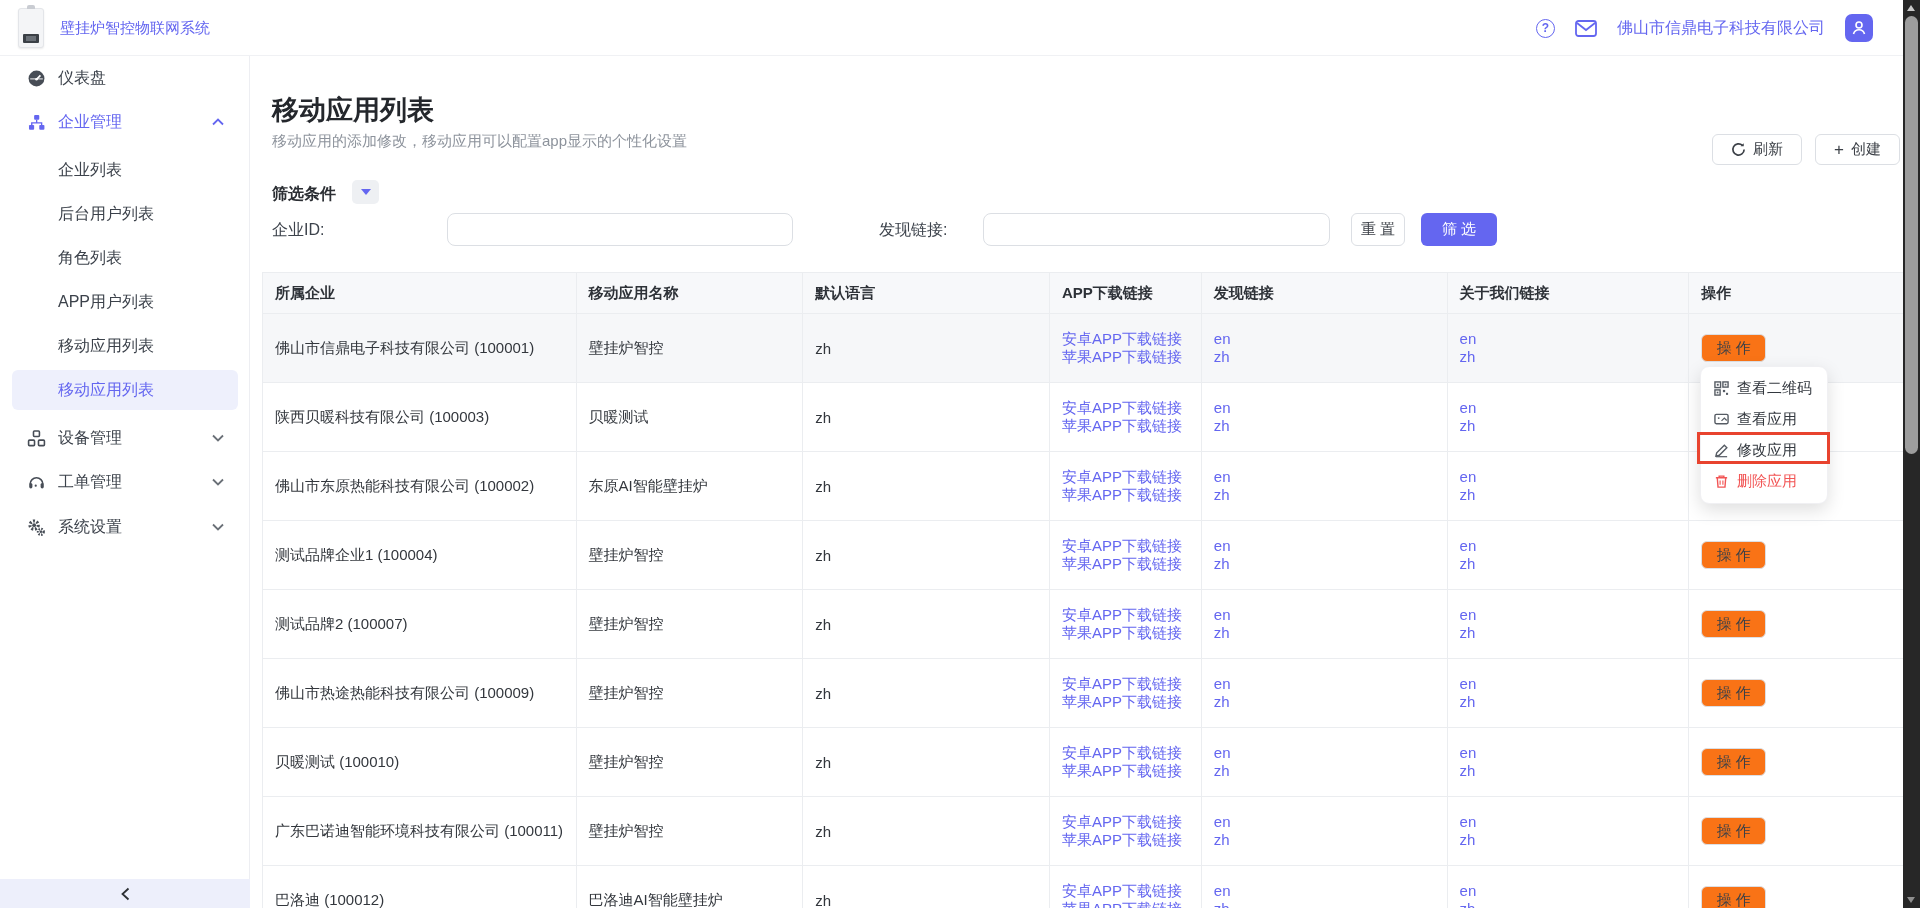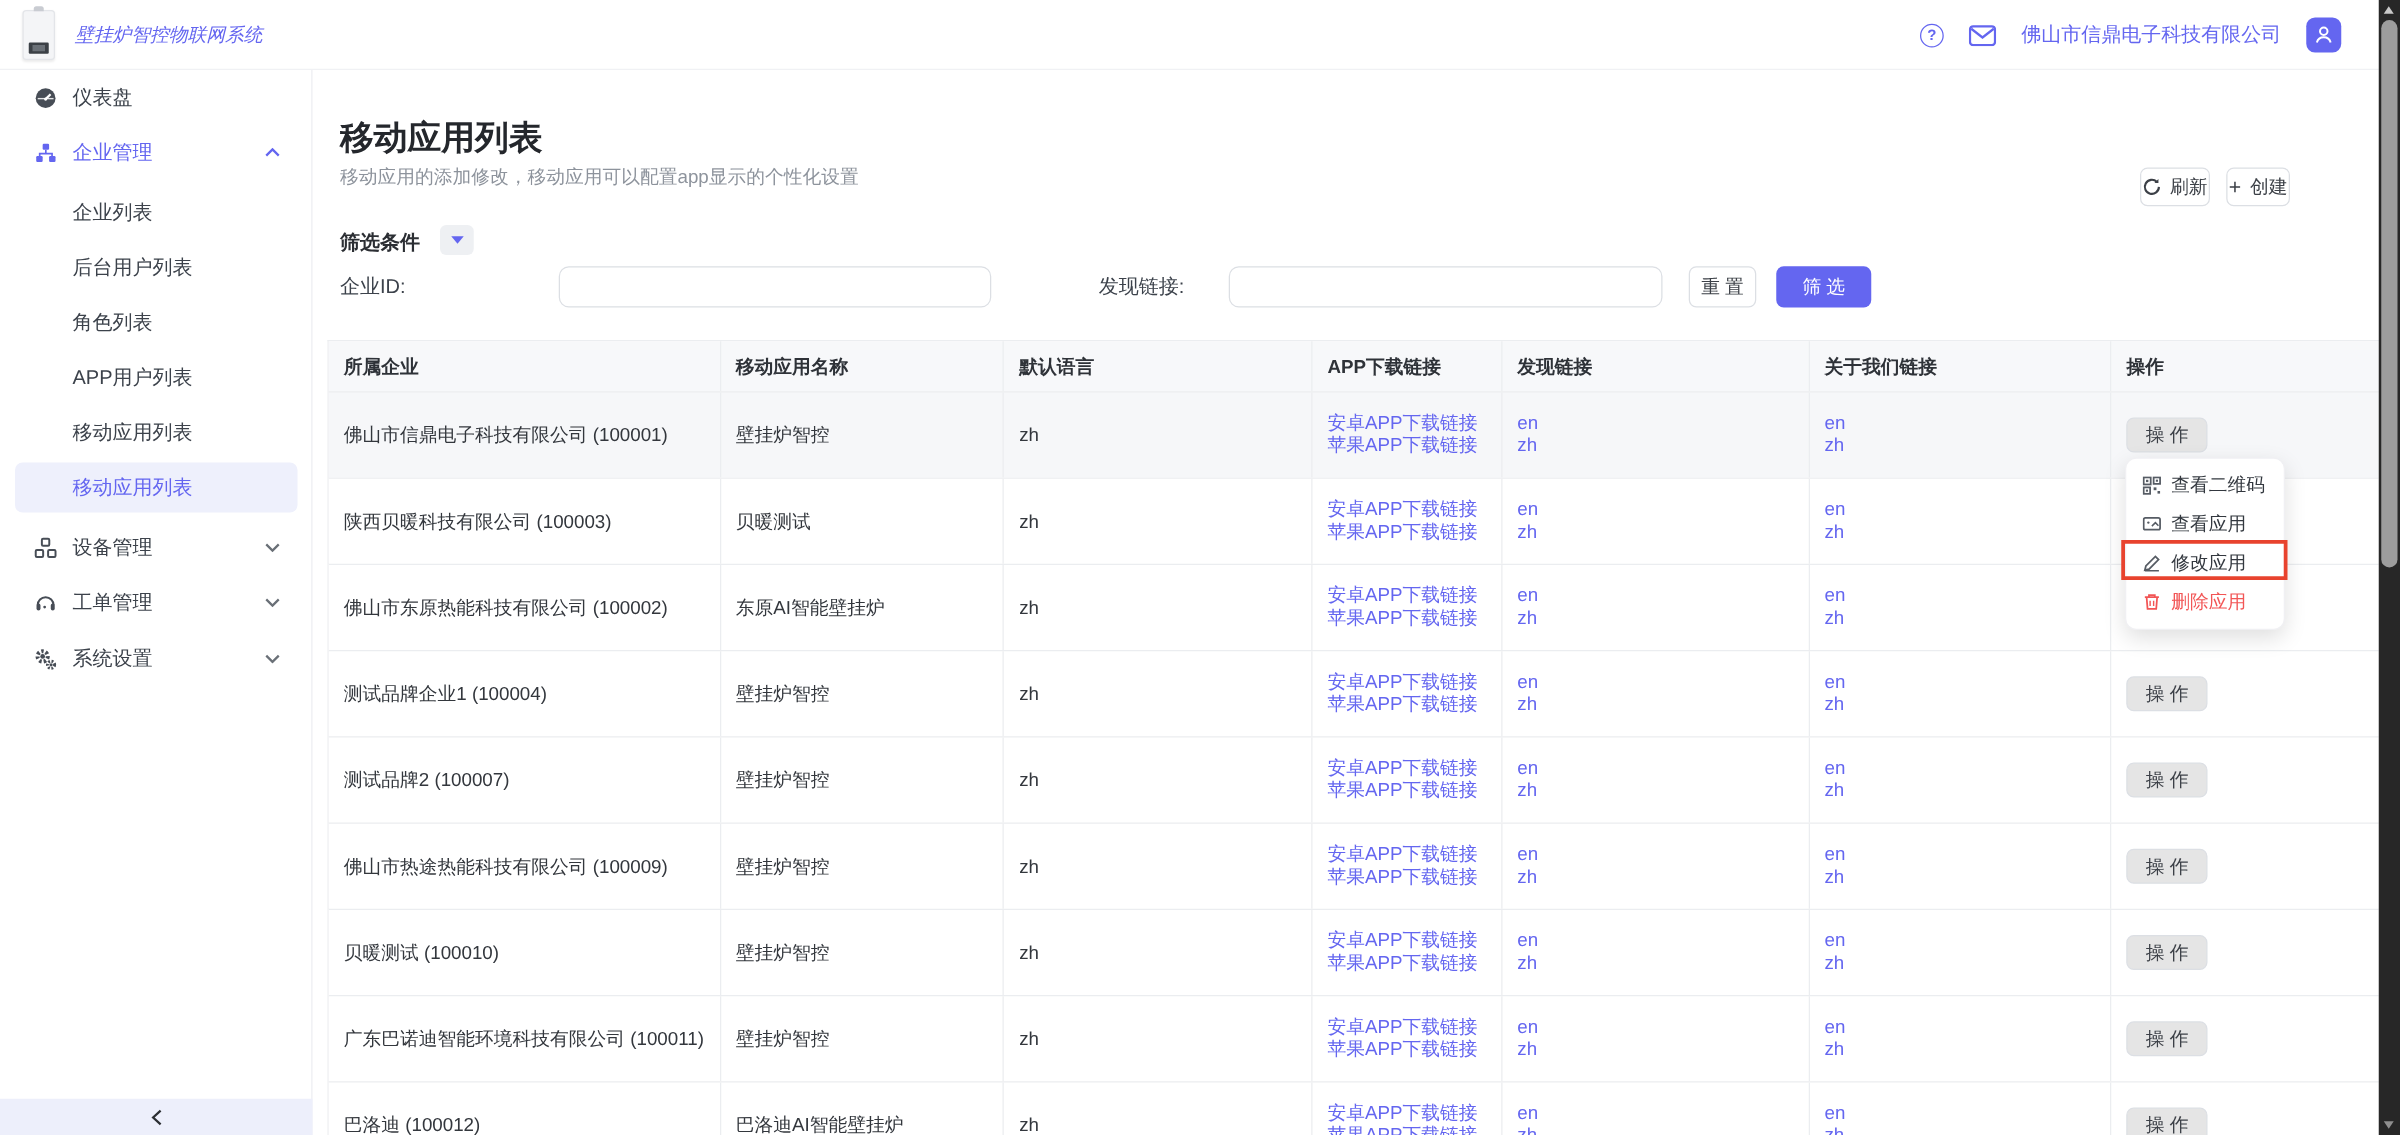--- a/index.html
+++ b/index.html
@@ -7,21 +7,21 @@
   body { font-family:"Liberation Sans","DejaVu Sans",sans-serif; font-size:15px; color:#2f3338; background:#fff; }
   .page { position:relative; width:1920px; height:908px; overflow:hidden; background:#fff; }
 
   
   .topbar { position:absolute; left:0; top:0; width:1903px; height:56px; background:#fff; border-bottom:1px solid #f0f1f4; z-index:20; }
   .brand { position:absolute; left:18px; top:8px; display:flex; align-items:center; gap:16px; }
   .logo { position:relative; width:26px; height:40px; background:#f4f5f7; border:1px solid #e3e5e9; border-radius:3px; box-shadow:0 1px 2px rgba(0,0,0,.08); }
   .logo:before { content:""; position:absolute; left:8px; top:-4px; width:8px; height:4px; background:#c9ccd2; border-radius:2px 2px 0 0; }
   .logo-screen { position:absolute; left:4px; bottom:4px; width:16px; height:9px; background:#3b4046; border-radius:1px; }
   .logo-screen:before { content:""; position:absolute; left:3px; top:2px; width:10px; height:5px; background:#6a7077; }
-  .brand-title { color:#6466f0; font-size:15px; font-weight:500;font-style:italic; }
+  .brand-title { color:#6466f0; font-size:15px; font-weight:500; }
   .topbar-right { position:absolute; right:30px; top:0; height:56px; display:flex; align-items:center; gap:20px; }
   .help-icon { width:19px; height:19px; border:1.6px solid #6466f0; border-radius:50%; color:#6466f0; font-size:12px; font-weight:700; display:flex; align-items:center; justify-content:center; cursor:pointer; }
   .mail-icon { display:flex; cursor:pointer; }
   .company-name { color:#6466f0; font-size:16px; }
   .avatar-btn { width:28px; height:28px; background:#6466f0; border:none; border-radius:7px; display:flex; align-items:center; justify-content:center; cursor:pointer; }
 
   
   .sidebar { position:absolute; left:0; top:56px; width:250px; height:852px; background:#fff; border-right:1px solid #edeef2; z-index:10; }
   .side-item { position:absolute; left:0; width:250px; height:40px; display:flex; align-items:center; cursor:pointer; color:#3c424b; }
   .side-item .side-icon { position:absolute; left:26px; width:20px; height:20px; display:flex; align-items:center; justify-content:center; color:#474d56; }
@@ -32,21 +32,21 @@
   .side-sub { position:absolute; left:12px; width:226px; height:40px; display:flex; align-items:center; border-radius:6px; cursor:pointer; color:#3c424b; }
   .side-sub .side-label { position:absolute; left:46px; font-size:16px; }
   .side-sub.active { background:#eef0fc; color:#6466f0; }
   .collapse-bar { position:absolute; left:0; bottom:0; width:250px; height:29px; background:#edeffb; display:flex; align-items:center; justify-content:center; cursor:pointer; }
 
   
   .page-title { position:absolute; left:272px; top:92px; font-size:27px; font-weight:700; color:#24272c; }
   .page-subtitle { position:absolute; left:272px; top:132px; font-size:15px; color:#8d939c; }
   .top-actions { position:absolute; left:1712px; top:134px; display:flex; gap:13px; }
   .btn { font-family:inherit; font-size:15px; cursor:pointer; }
-  .btn-outline { height:31px; padding:0 1px; background:#fff; border:1px solid #dcdfe4; border-radius:6px; color:#3c4047; display:inline-flex; align-items:center; gap:7px; }
+  .btn-outline { height:31px; padding:0 18px; background:#fff; border:1px solid #dcdfe4; border-radius:6px; color:#3c4047; display:inline-flex; align-items:center; gap:7px; }
   .plus-glyph { font-size:17px; line-height:1; color:#3c4047; }
 
   
   .filter-title { position:absolute; left:272px; top:184px; font-size:16px; font-weight:700; color:#2b2e33; }
   .filter-caret-box { position:absolute; left:352px; top:180px; width:27px; height:24px; background:#eef0f3; border:none; border-radius:5px; display:flex; align-items:center; justify-content:center; cursor:pointer; }
   .caret-down { width:0; height:0; border-left:5px solid transparent; border-right:5px solid transparent; border-top:6px solid #6466f0; }
   .field-label { position:absolute; top:213px; height:33px; line-height:33px; font-size:16px; color:#3c424b; }
   .lbl-company { left:272px; } .lbl-app { left:879px; }
   .text-input { position:absolute; top:213px; height:33px; border:1px solid #dcdfe4; border-radius:8px; background:#fff; padding:0 10px; font-family:inherit; font-size:14px; color:#2f3338; outline:none; }
   .inp-company { left:447px; width:346px; } .inp-app { left:983px; width:347px; }
@@ -57,21 +57,21 @@
   .table { position:absolute; left:262px; top:272px; width:1642px; border:1px solid #ebedf0; border-bottom:none; }
   .thead { display:flex; height:40px; background:#f7f8fa; }
   .th { display:flex; align-items:center; padding:0 12px; font-weight:700; color:#2e3238; font-size:15px; border-right:1px solid #ebedf0; }
   .th:last-child { border-right:none; }
   .trow { display:flex; height:69px; background:#fff; border-top:1px solid #ebedf0; }
   .trow.hovered { background:#f6f7f9; }
   .td { display:flex; flex-direction:column; justify-content:center; padding:0 12px; font-size:15px; color:#33373d; border-right:1px solid #ebedf0; }
   .td:last-child { border-right:none; }
   .c1{width:314px;} .c2{width:227px;} .c3{width:247px;} .c4{width:152px;} .c5{width:246px;} .c6{width:242px;} .c7{width:214px;}
   .link { color:#6466f0; text-decoration:none; line-height:18.5px; cursor:pointer; }
-  .action-btn { width:65px; height:28px; background:#e5e5e5; border:1px solid #dcdfe4; border-radius:6px; color:#3c4047; font-size:15px; }
+  .action-btn { width:65px; height:28px; background:#f97316; border:1px solid #dcdfe4; border-radius:6px; color:#3c4047; font-size:15px; }
 
   
   .dropdown { position:absolute; left:1700px; top:366px; width:128px; background:#fff; border:1px solid #f0f0f3; border-radius:9px; box-shadow:0 6px 18px rgba(0,0,0,.13); padding:6px 0; z-index:50; }
   .menu-item { height:31px; display:flex; align-items:center; gap:8px; padding:0 13px; font-size:15px; color:#33383f; cursor:pointer; }
   .menu-item .menu-icon { display:flex; color:#565c64; }
   .menu-item.danger { color:#f25555; }
   .menu-item.danger .menu-icon { color:#f25555; }
   .red-box { position:absolute; left:1697px; top:432px; width:133px; height:32px; border:3px solid #e8432e; z-index:60; pointer-events:none; }
 
   

